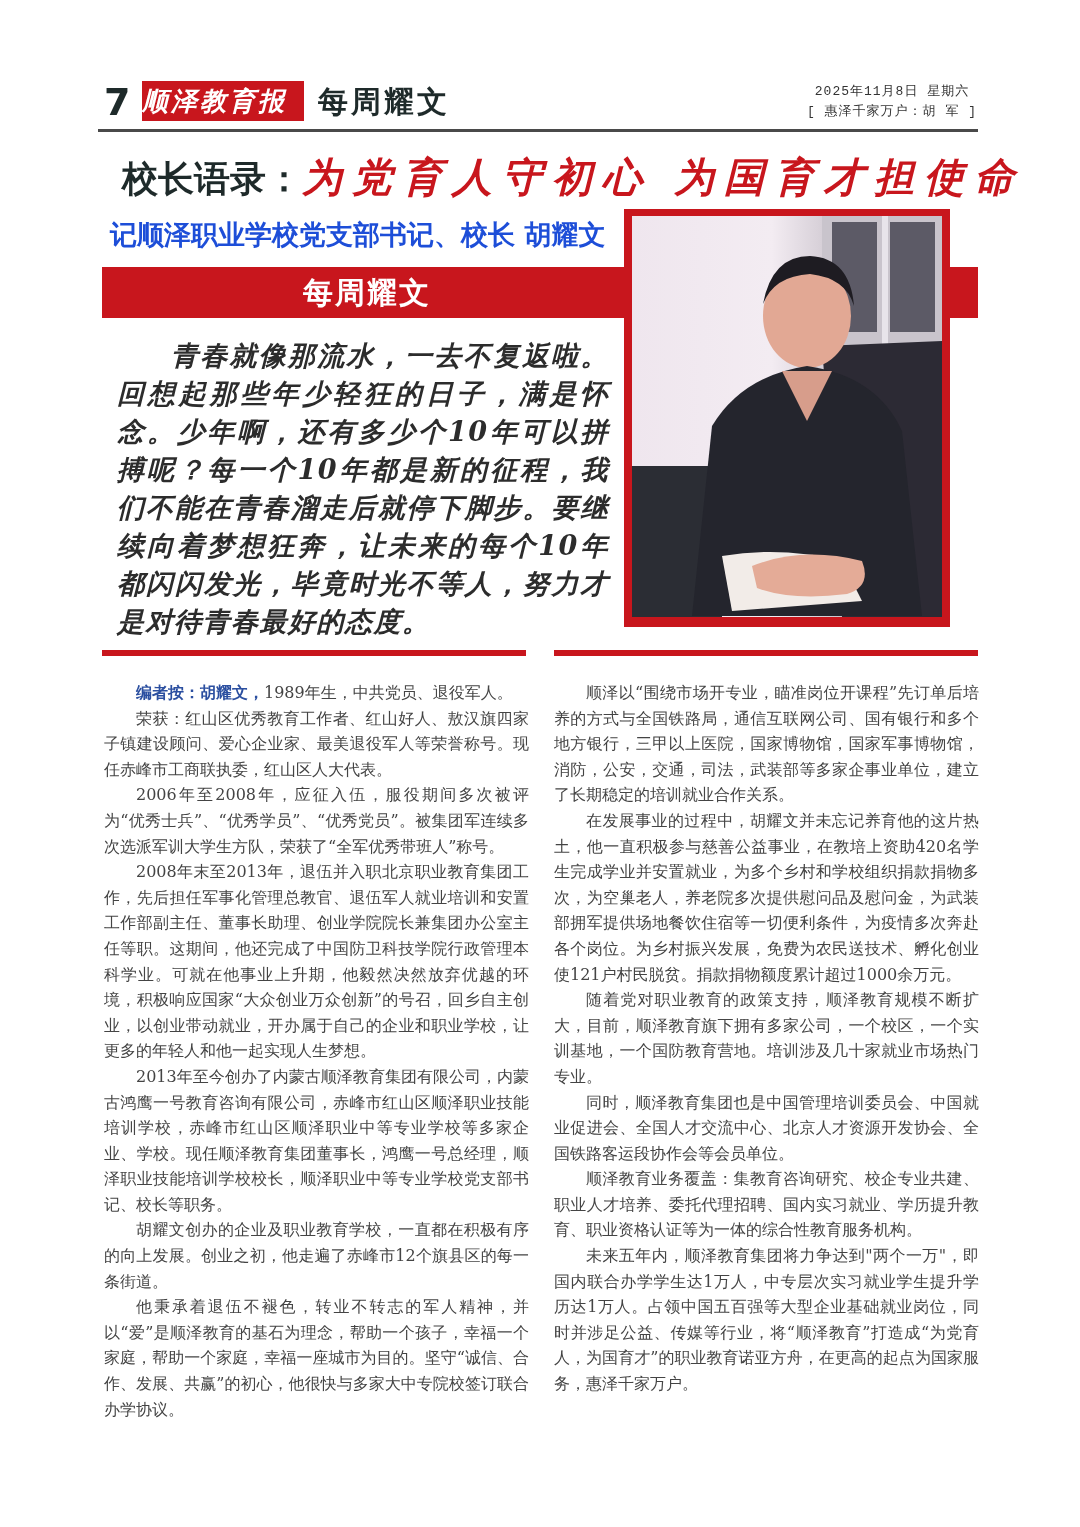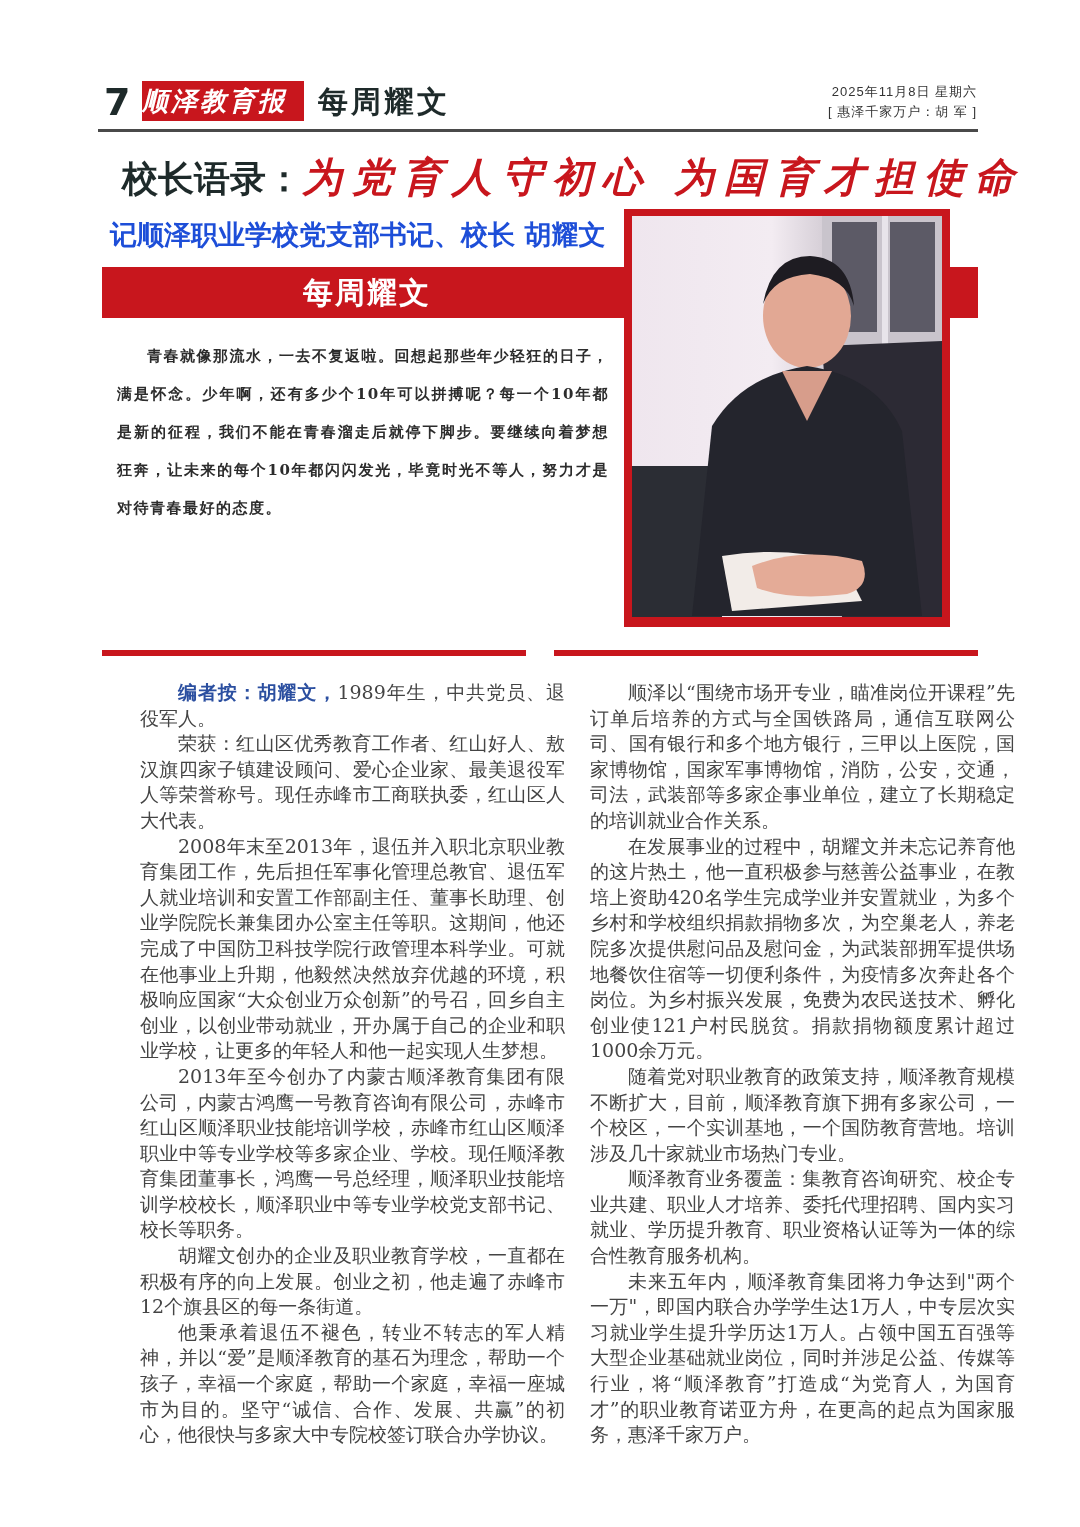--- a/index.html
+++ b/index.html
@@ -8,21 +8,21 @@
   .abs { position: absolute; }
 
   
   .page-num { left: 104px; top: 80px; font-family: "DejaVu Sans", "Liberation Sans", sans-serif;
               font-weight: bold; font-size: 38px; color: #1e2a2a; line-height: 44px; }
   .masthead { left: 142px; top: 81px; width: 162px; height: 40px; background: #c8161d;
               color: #fff; font-size: 26px; font-weight: bold; font-style: italic; line-height: 40px;
               text-align: left; letter-spacing: 3px; font-family: "DejaVu Serif", serif; }
   .column-name { left: 318px; top: 80px; font-family: "DejaVu Sans", "Liberation Sans", sans-serif;
                  font-weight: bold; font-size: 30px; color: #1e2a2a; line-height: 44px; letter-spacing: 3px; }
-  .dateline { right: 103px; top: 82px; text-align: right; font-family: Liberation Sans, sans-serif;
+  .dateline { right: 103px; top: 82px; text-align: center; font-family: Liberation Mono, monospace;
               font-size: 13px; color: #333; line-height: 20px; letter-spacing: 1px; }
   .header-rule { left: 98px; top: 129px; width: 880px; height: 3px; background: #4a4a4a; }
 
   
   .headline { left: 122px; top: 152px; font-family: "DejaVu Sans", sans-serif; font-weight: bold;
               font-size: 36px; color: #1e2a2a; line-height: 50px; }
   .headline .slogan { color: #c8161d; font-family: "DejaVu Serif", serif; font-style: italic;
                       font-weight: bold; font-size: 40px; letter-spacing: 10px; }
   .subtitle { left: 110px; top: 213px; font-family: "DejaVu Sans", sans-serif; font-weight: bold;
               font-size: 27px; color: #1d4ed8; line-height: 44px; letter-spacing: 0px; }
@@ -32,31 +32,31 @@
   .band-text { left: 102px; top: 267px; width: 530px; height: 51px; text-align: center;
                color: #fff; font-family: "DejaVu Sans", sans-serif; font-weight: bold;
                font-size: 30px; line-height: 51px; letter-spacing: 2px; }
 
   
   .photo-frame { left: 624px; top: 209px; width: 326px; height: 418px; background: #c8161d; }
   .photo { left: 632px; top: 216px; width: 310px; height: 401px; overflow: hidden;
            background: linear-gradient(90deg, #efe6ee 0%, #f3ecf2 45%, #d9d2da 60%, #8d8790 100%); }
 
   
-  .quote { left: 117px; top: 337px; width: 492px; font-size: 15px; font-weight: bold;
-           line-height: 38px; color: #2c2c2c; text-align: justify; letter-spacing: 1.5px; }
+  .quote { left: 117px; top: 337px; width: 492px; font-size: 27px; font-weight: bold;
+           line-height: 38px; color: #2c2c2c; text-align: justify; letter-spacing: 1.5px; font-style: italic; }
   .quote p { margin: 0; text-indent: 2em; }
 
   
   .sep-left { left: 102px; top: 650px; width: 424px; height: 6px; background: #c8161d; }
   .sep-right { left: 554px; top: 650px; width: 424px; height: 6px; background: #c8161d; }
 
   
-  .col { top: 680px; width: 425px; font-size: 19px; line-height: 25.6px; color: #444;
-         text-align: justify; margin-left: 36px; }
+  .col { top: 680px; width: 425px; font-size: 16px; line-height: 25.6px; color: #444;
+         text-align: justify; }
   .col p { margin: 0; text-indent: 2em; }
   .col-left { left: 104px; }
   .col-right { left: 554px; }
   .editor-label { color: #2b4fa0; font-weight: bold; }
 </style>
 </head>
 <body>
 
 <div class="abs page-num">7</div>
 <div class="abs masthead">顺泽教育报</div>
@@ -96,25 +96,27 @@
 <div class="abs quote">
   <p>青春就像那流水，一去不复返啦。回想起那些年少轻狂的日子，满是怀念。少年啊，还有多少个10年可以拼搏呢？每一个10年都是新的征程，我们不能在青春溜走后就停下脚步。要继续向着梦想狂奔，让未来的每个10年都闪闪发光，毕竟时光不等人，努力才是对待青春最好的态度。</p>
 </div>
 
 <div class="abs sep-left"></div>
 <div class="abs sep-right"></div>
 
 <div class="abs col col-left">
   <p><span class="editor-label">编者按：胡耀文，</span><span>1989年生，中共党员、退役军人。</span></p>
   <p>荣获：红山区优秀教育工作者、红山好人、敖汉旗四家子镇建设顾问、爱心企业家、最美退役军人等荣誉称号。现任赤峰市工商联执委，红山区人大代表。</p>
+  <p>2006年至2008年，应征入伍，服役期间多次被评为“优秀士兵”、“优秀学员”、“优秀党员”。被集团军连续多次选派军训大学生方队，荣获了“全军优秀带班人”称号。</p>
   <p>2008年末至2013年，退伍并入职北京职业教育集团工作，先后担任军事化管理总教官、退伍军人就业培训和安置工作部副主任、董事长助理、创业学院院长兼集团办公室主任等职。这期间，他还完成了中国防卫科技学院行政管理本科学业。可就在他事业上升期，他毅然决然放弃优越的环境，积极响应国家“大众创业万众创新”的号召，回乡自主创业，以创业带动就业，开办属于自己的企业和职业学校，让更多的年轻人和他一起实现人生梦想。</p>
   <p>2013年至今创办了内蒙古顺泽教育集团有限公司，内蒙古鸿鹰一号教育咨询有限公司，赤峰市红山区顺泽职业技能培训学校，赤峰市红山区顺泽职业中等专业学校等多家企业、学校。现任顺泽教育集团董事长，鸿鹰一号总经理，顺泽职业技能培训学校校长，顺泽职业中等专业学校党支部书记、校长等职务。</p>
   <p>胡耀文创办的企业及职业教育学校，一直都在积极有序的向上发展。创业之初，他走遍了赤峰市12个旗县区的每一条街道。</p>
   <p>他秉承着退伍不褪色，转业不转志的军人精神，并以“爱”是顺泽教育的基石为理念，帮助一个孩子，幸福一个家庭，帮助一个家庭，幸福一座城市为目的。坚守“诚信、合作、发展、共赢”的初心，他很快与多家大中专院校签订联合办学协议。</p>
 </div>
 
 <div class="abs col col-right">
   <p>顺泽以“围绕市场开专业，瞄准岗位开课程”先订单后培养的方式与全国铁路局，通信互联网公司、国有银行和多个地方银行，三甲以上医院，国家博物馆，国家军事博物馆，消防，公安，交通，司法，武装部等多家企事业单位，建立了长期稳定的培训就业合作关系。</p>
   <p>在发展事业的过程中，胡耀文并未忘记养育他的这片热土，他一直积极参与慈善公益事业，在教培上资助420名学生完成学业并安置就业，为多个乡村和学校组织捐款捐物多次，为空巢老人，养老院多次提供慰问品及慰问金，为武装部拥军提供场地餐饮住宿等一切便利条件，为疫情多次奔赴各个岗位。为乡村振兴发展，免费为农民送技术、孵化创业使121户村民脱贫。捐款捐物额度累计超过1000余万元。</p>
   <p>随着党对职业教育的政策支持，顺泽教育规模不断扩大，目前，顺泽教育旗下拥有多家公司，一个校区，一个实训基地，一个国防教育营地。培训涉及几十家就业市场热门专业。</p>
+  <p>同时，顺泽教育集团也是中国管理培训委员会、中国就业促进会、全国人才交流中心、北京人才资源开发协会、全国铁路客运段协作会等会员单位。</p>
   <p>顺泽教育业务覆盖：集教育咨询研究、校企专业共建、职业人才培养、委托代理招聘、国内实习就业、学历提升教育、职业资格认证等为一体的综合性教育服务机构。</p>
   <p>未来五年内，顺泽教育集团将力争达到"两个一万"，即国内联合办学学生达1万人，中专层次实习就业学生提升学历达1万人。占领中国五百强等大型企业基础就业岗位，同时并涉足公益、传媒等行业，将“顺泽教育”打造成“为党育人，为国育才”的职业教育诺亚方舟，在更高的起点为国家服务，惠泽千家万户。</p>
 </div>
 
 </body></html>

